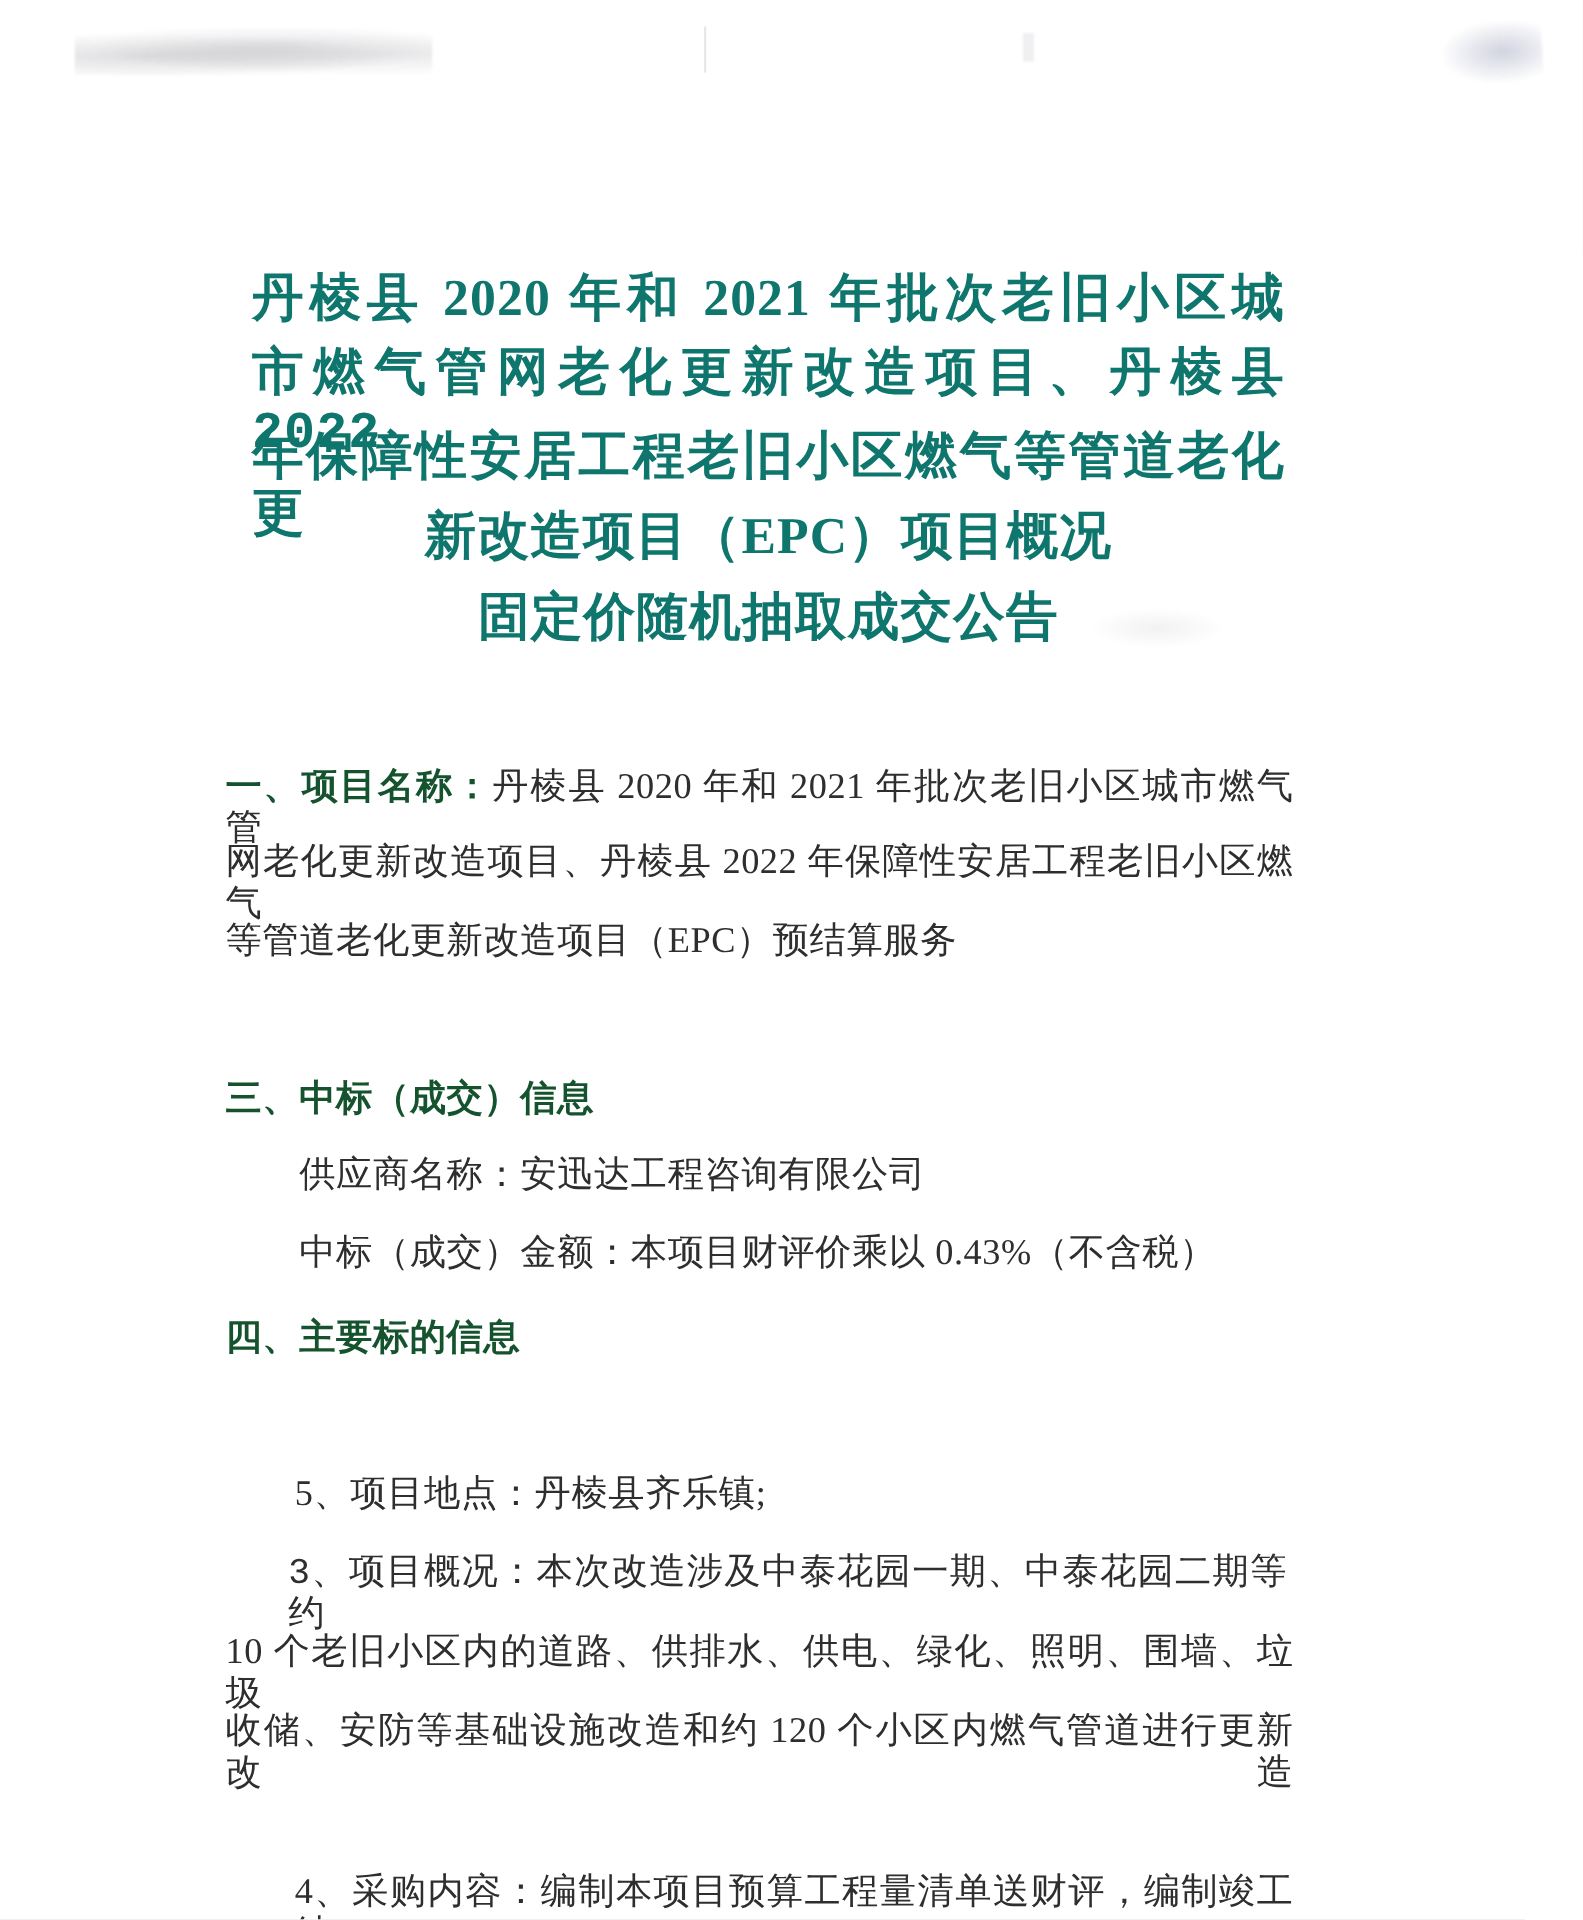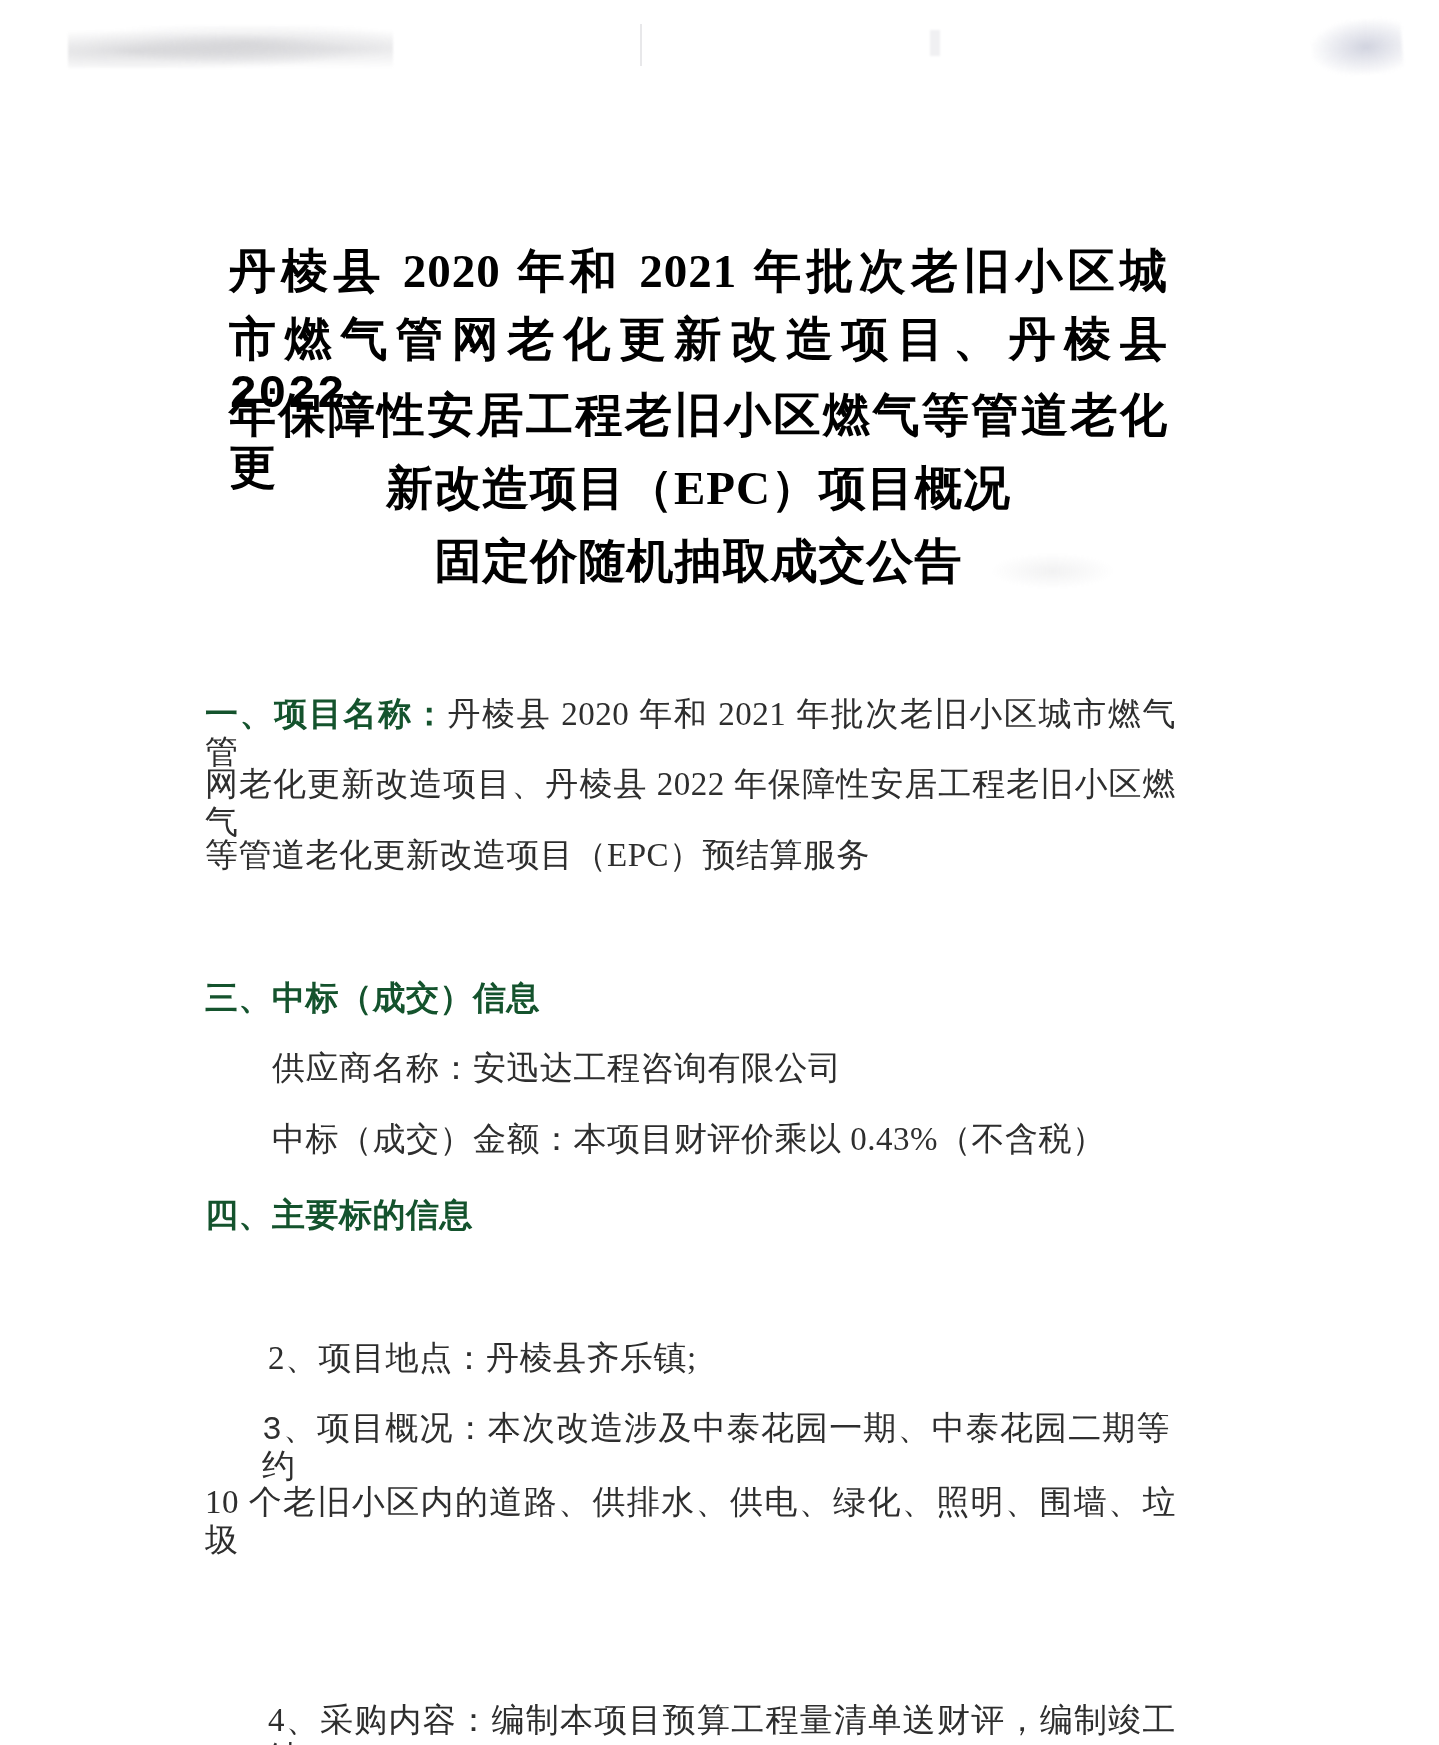--- a/index.html
+++ b/index.html
@@ -12,21 +12,21 @@
     font-family:"Liberation Serif","DejaVu Serif",serif;
   }
   .line{
     position:absolute;
     white-space:nowrap;
     color:#2b2b2b;
   }
   .title-line{
     font-size:47px;
     font-weight:bold;
-    color:#000000;
+    color:#0f766e;
     letter-spacing:1px;
     line-height:1.1;
     font-family:"Liberation Serif","DejaVu Serif",serif;
   }
   .just{
     white-space:normal;
     text-align:justify;
     text-align-last:justify;
   }
   .cent{
@@ -101,23 +101,24 @@
 
   <div class="line body-line" style="left:205px;top:979px;"><span class="lbl">三、中标（成交）信息</span></div>
 
   <div class="line body-line" style="left:272px;top:1050px;"><span>供应商名称：安迅达工程咨询有限公司</span></div>
 
   <div class="line body-line" style="left:272px;top:1121px;"><span>中标（成交）金额：本项目财评价乘以 0.43%（不含税）</span></div>
 
   <div class="line body-line" style="left:205px;top:1196px;"><span class="lbl">四、主要标的信息</span></div>
 
 
-  <div class="line body-line" style="left:268px;top:1340px;"><span>2、项目地点：丹棱县齐乐镇;</span></div>
+  <div class="line body-line" style="left:268px;top:1340px;"><span>5、项目地点：丹棱县齐乐镇;</span></div>
 
   <div class="line body-line just" style="left:262px;top:1412px;width:908px;font-family:Liberation Mono, monospace;"><span>3、项目概况：本次改造涉及中泰花园一期、中泰花园二期等约</span></div>
 
   <div class="line body-line just" style="left:205px;top:1484px;width:971px;"><span>10 个老旧小区内的道路、供排水、供电、绿化、照明、围墙、垃圾</span></div>
 
+  <div class="line body-line just" style="left:205px;top:1556px;width:971px;"><span>收储、安防等基础设施改造和约 120 个小区内燃气管道进行更新改造</span></div>
 
 
   <div class="line body-line just" style="left:268px;top:1702px;width:908px;"><span>4、采购内容：编制本项目预算工程量清单送财评，编制竣工结</span></div>
 
 </div>
 
 </body></html>

